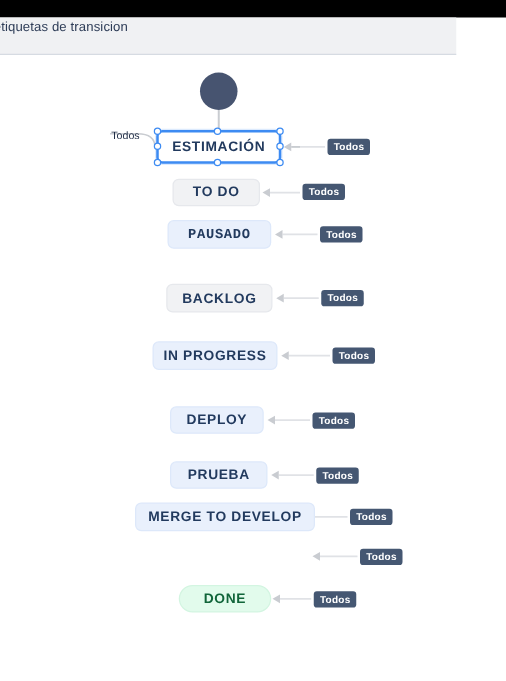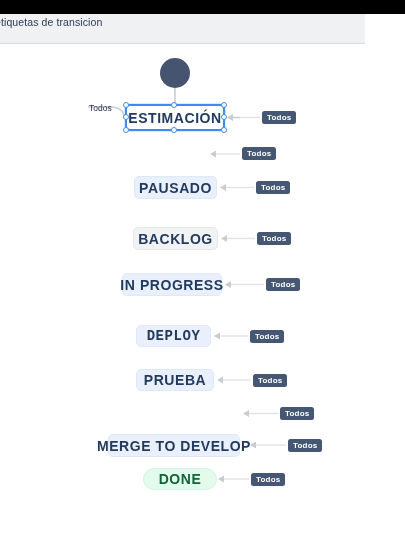--- a/index.html
+++ b/index.html
@@ -64,21 +64,21 @@
   }
 
   
   .status-node {
     position: absolute;
     box-sizing: border-box;
     border-radius: 5px;
     display: flex;
     align-items: center;
     justify-content: center;
-    font-size: 14px;
+    font-size: 11px;
     font-weight: bold;
     letter-spacing: .55px;
     white-space: nowrap;
   }
   .status-node.gray {
     background: #f1f2f4;
     color: #223a5e;
     border: 1px solid #e6e8ec;
   }
   .status-node.blue {
@@ -204,42 +204,45 @@
     <span class="handle h-nw"></span>
     <span class="handle h-n"></span>
     <span class="handle h-ne"></span>
     <span class="handle h-w"></span>
     <span class="handle h-e"></span>
     <span class="handle h-sw"></span>
     <span class="handle h-s"></span>
     <span class="handle h-se"></span>
   </div>
 
-
-  <div class="status-node blue" style="left:134px; top:131px; width:83px; height:23px;">
+  <div class="status-node gray" style="left:138px; top:98px; width:70px; height:22px;">
+    <span>TO DO</span>
+  </div>
+
+  <div class="status-node blue" style="left:134px; top:131px; width:83px; height:23px;font-family:Liberation Mono, monospace;">
     <span>PAUSADO</span>
   </div>
 
   <div class="status-node gray" style="left:133px; top:182px; width:85px; height:23px;">
     <span>BACKLOG</span>
   </div>
 
   <div class="status-node blue" style="left:122px; top:228px; width:100px; height:23px;">
     <span>IN PROGRESS</span>
   </div>
 
-  <div class="status-node blue" style="left:136px; top:280px; width:75px; height:22px;font-family:Liberation Mono, monospace;">
+  <div class="status-node blue" style="left:136px; top:280px; width:75px; height:22px;">
     <span>DEPLOY</span>
   </div>
 
   <div class="status-node blue" style="left:136px; top:324px; width:78px; height:22px;">
     <span>PRUEBA</span>
   </div>
 
-  <div class="status-node blue" style="left:108px; top:357px; width:132px; height:23px;margin-top:32px;">
+  <div class="status-node blue" style="left:108px; top:357px; width:144px; height:23px;">
     <span>MERGE TO DEVELOP</span>
   </div>
 
 
   <div class="status-node green" style="left:143px; top:423px; width:74px; height:22px;border-radius:11px;">
     <span>DONE</span>
   </div>
 
   <div class="transition-badge" style="left:262px; top:66px;">
     <span>Todos</span>

